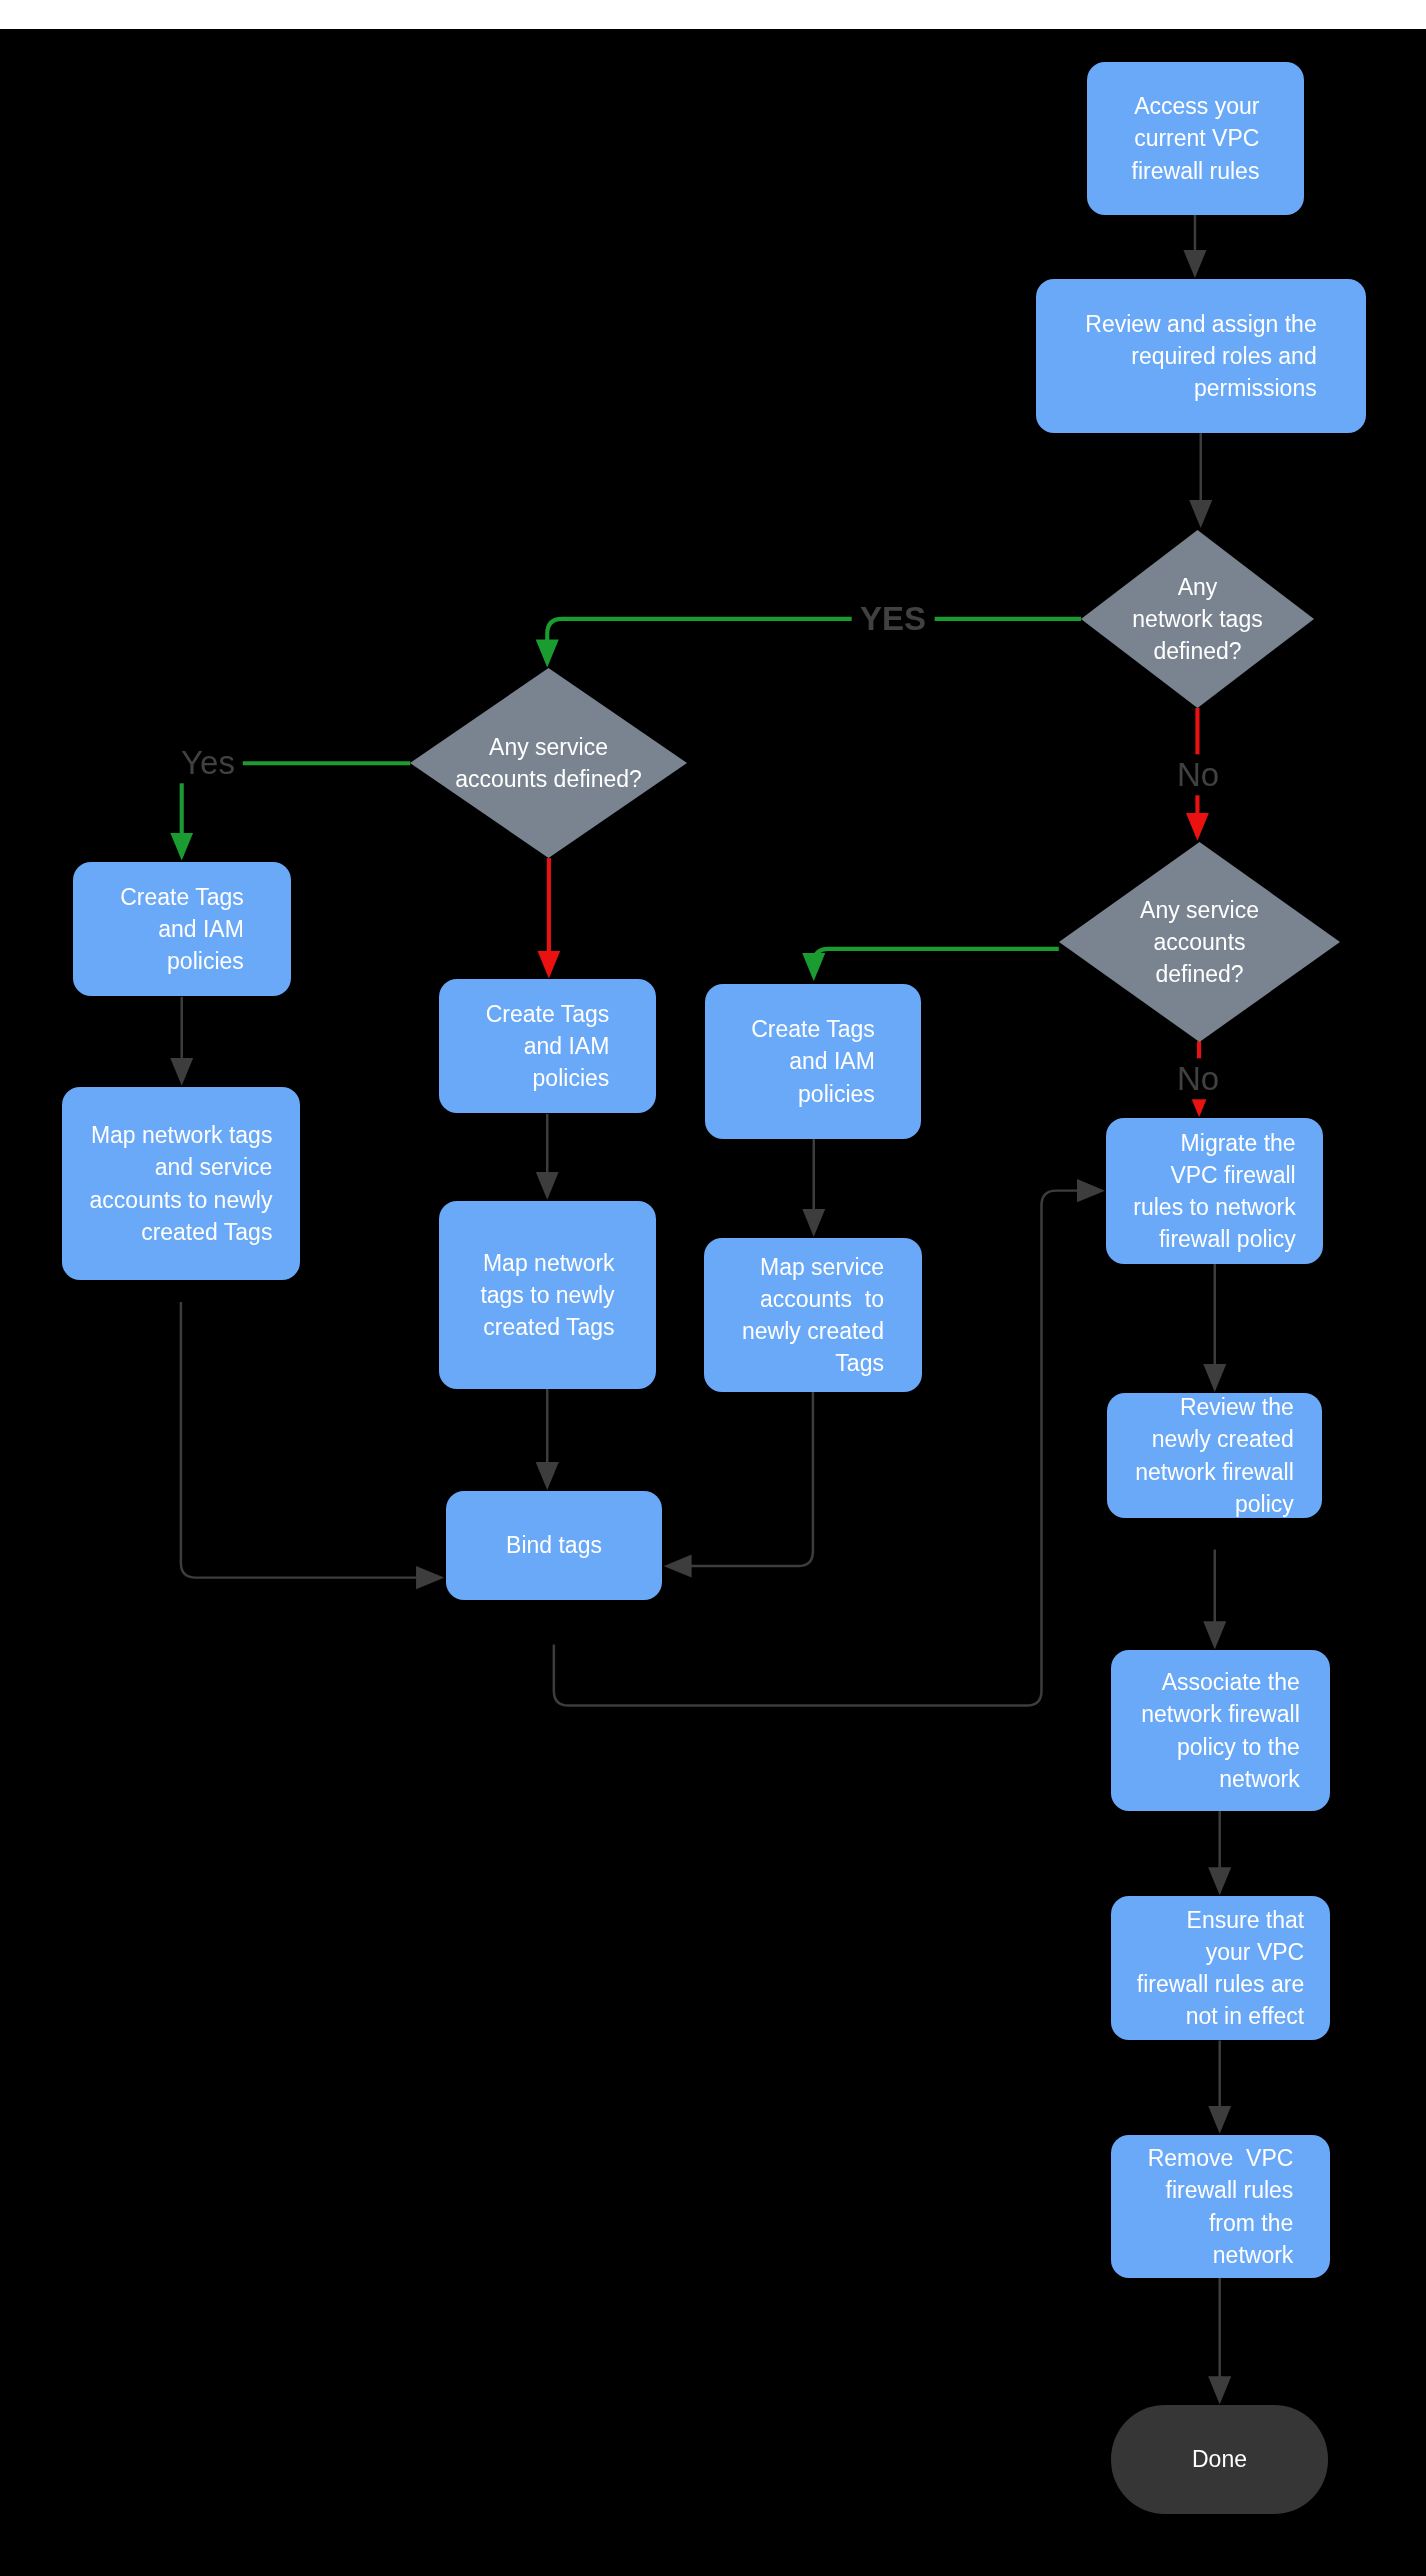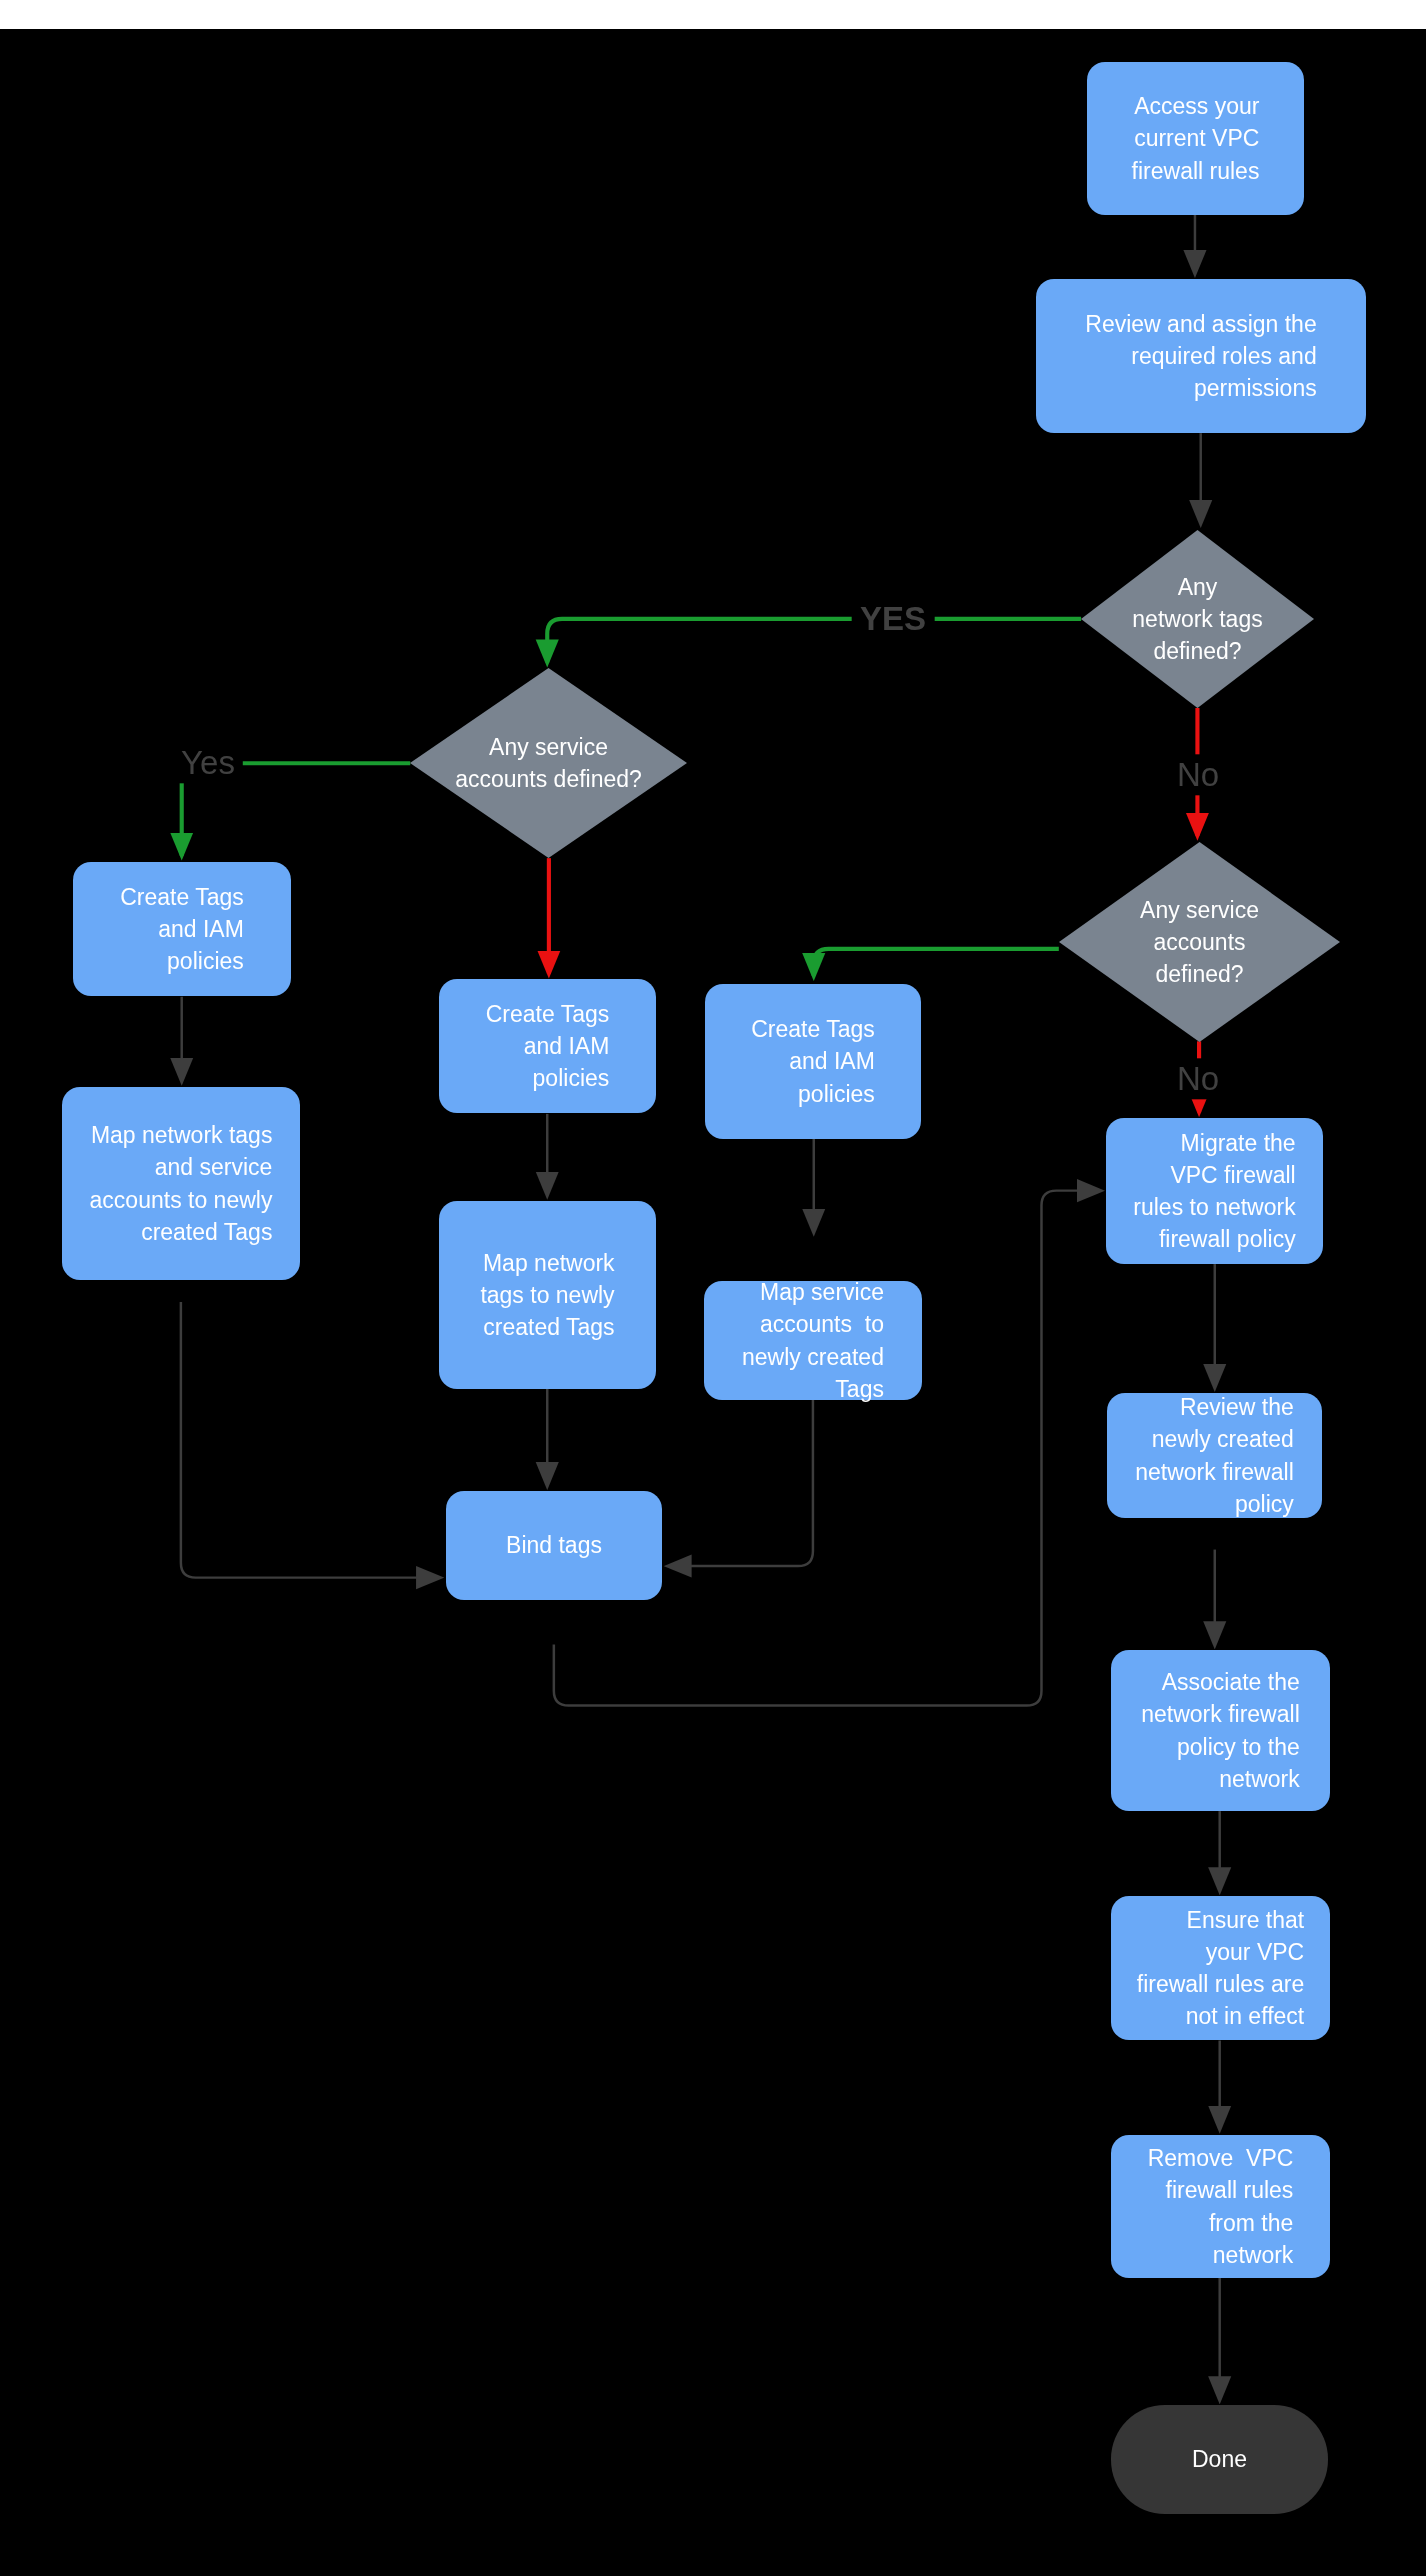--- a/index.html
+++ b/index.html
@@ -106,21 +106,21 @@
 
   <div class="node process" style="left:62px;top:1087px;width:238px;height:193px;">Map network tags
 and service
 accounts to newly
 created Tags</div>
 
   <div class="node process" style="left:439px;top:1201px;width:217px;height:188px;">Map network
 tags to newly
 created Tags</div>
 
-  <div class="node process" style="left:704px;top:1238px;width:218px;height:119px;margin-top:43px;">Map service
+  <div class="node process" style="left:704px;top:1238px;width:218px;height:154px;">Map service
 accounts  to
 newly created
 Tags</div>
 
   <div class="node process" style="left:446px;top:1491px;width:216px;height:109px;">Bind tags</div>
 
   <div class="node process" style="left:1106px;top:1118px;width:217px;height:146px;">Migrate the
 VPC firewall
 rules to network
 firewall policy</div>

